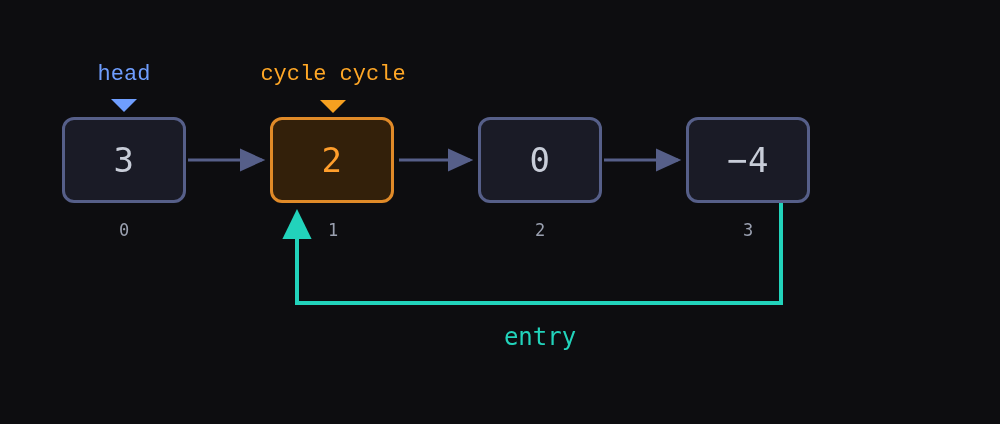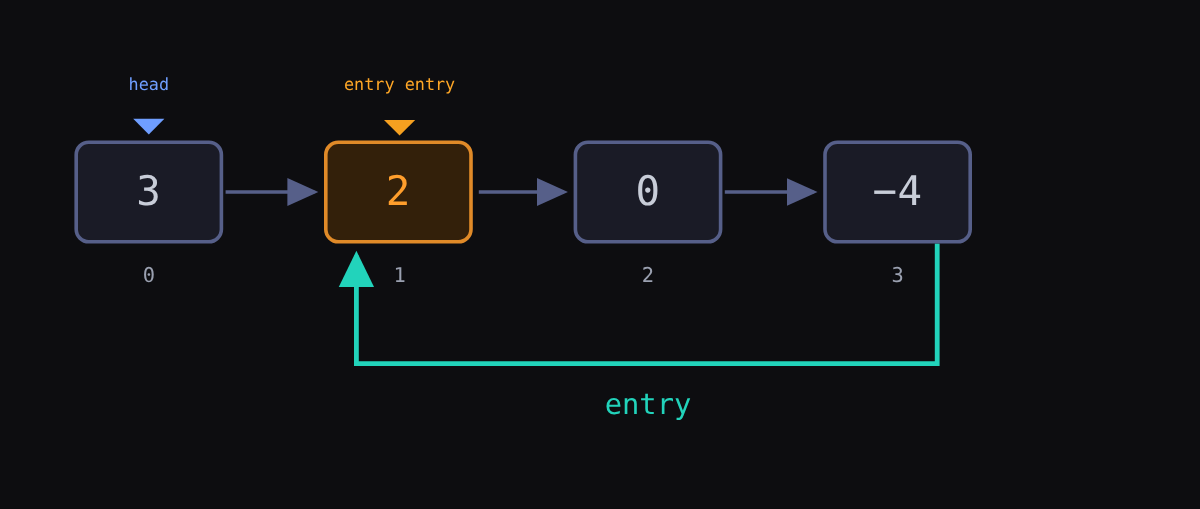--- a/index.html
+++ b/index.html
@@ -53,25 +53,26 @@
     font-size: 17px;
     color: #9aa0b0;
     text-align: center;
     width: 40px;
     line-height: 1;
   }
 
   
   .ptr-label {
     position: absolute;
-    font-size: 14px;
+    font-size: 22px;
     line-height: 1;
     text-align: center;
     white-space: nowrap;
     transform: translateX(-50%);
+    font-family: Liberation Mono, monospace;
   }
   .ptr-label.head   { color: #6f9eff; }
   .ptr-label.entry  { color: #ffa726; }
 
   .ptr-tri {
     position: absolute;
     width: 0;
     height: 0;
     border-left: 13px solid transparent;
     border-right: 13px solid transparent;
@@ -139,18 +140,18 @@
   <div class="index-label" style="left:520px; top:222px;">2</div>
 
   <div class="node" style="left:686px; top:117px;">
     <span class="value">−4</span>
   </div>
   <div class="index-label" style="left:728px; top:222px;">3</div>
 
   <div class="ptr-label head" style="left:124px; top:64px;">head</div>
   <div class="ptr-tri head" style="left:124px; top:99px;"></div>
 
-  <div class="ptr-label entry" style="left:333px; top:64px;">entry entry</div>
+  <div class="ptr-label entry" style="left:333px; top:64px;">cycle cycle</div>
   <div class="ptr-tri entry" style="left:333px; top:100px;"></div>
 
   <div class="cycle-label" style="left:540px; top:325px;">entry</div>
 
 </div>
 
 </body></html>

